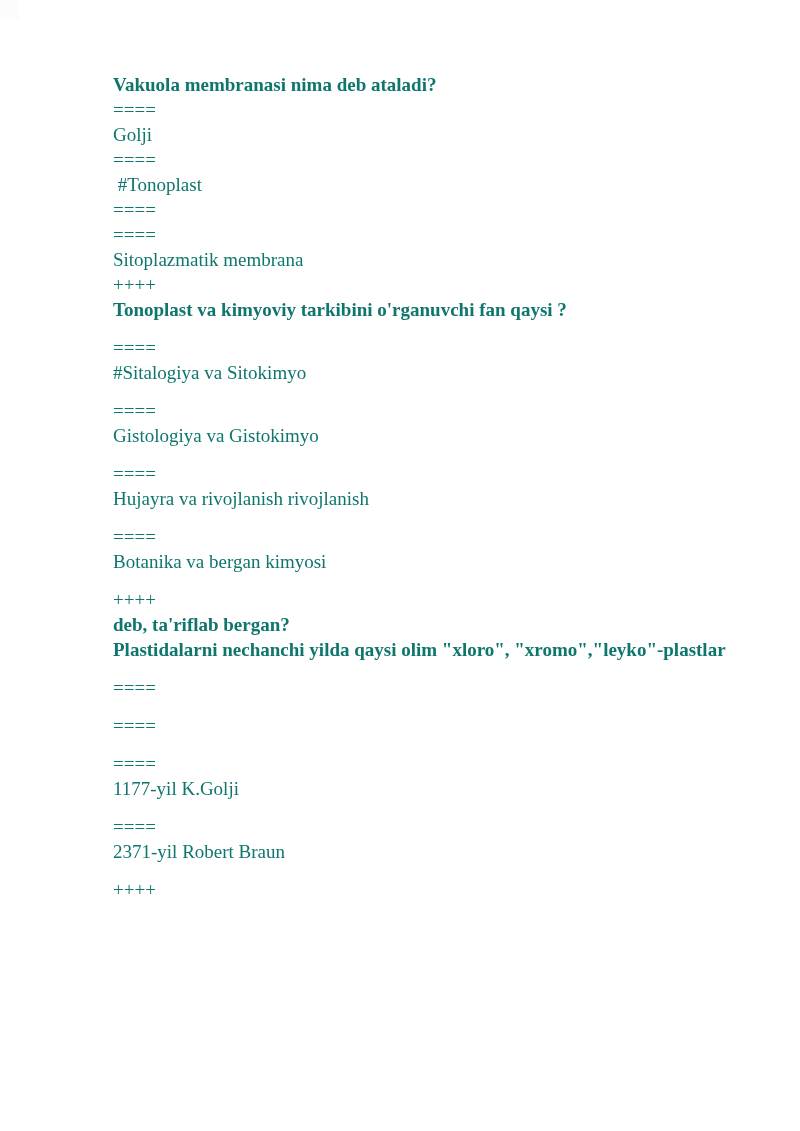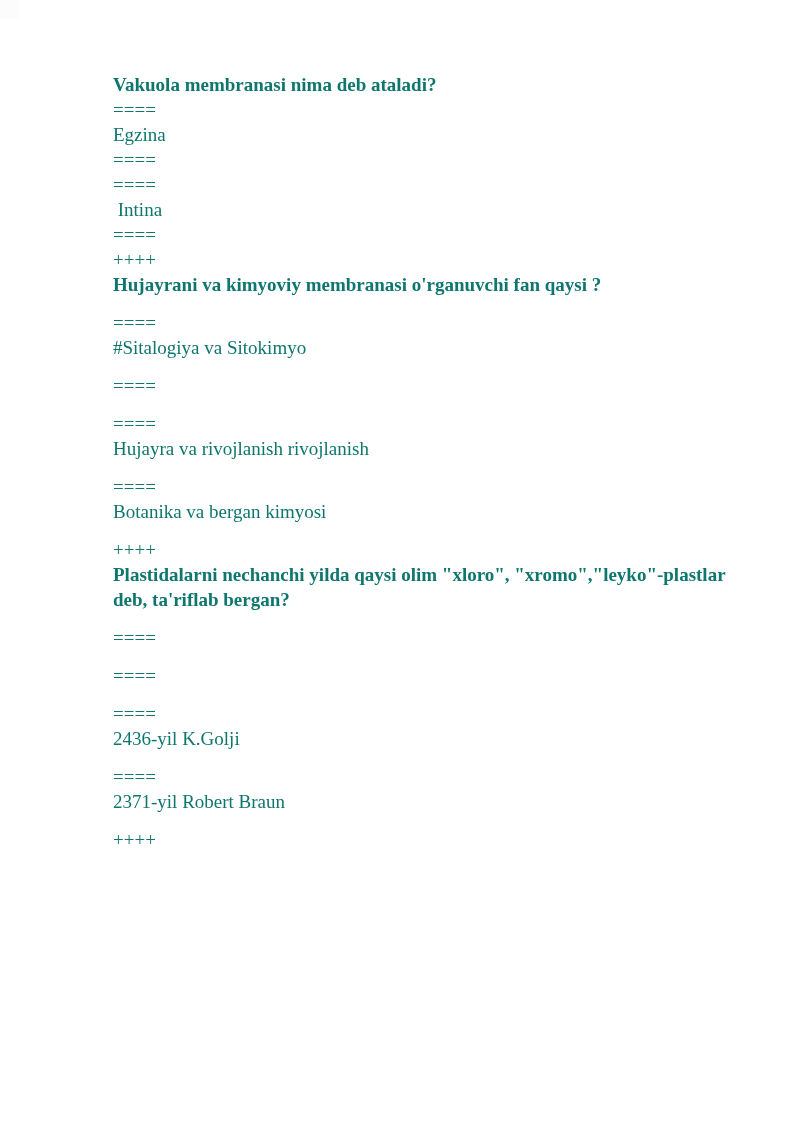--- a/index.html
+++ b/index.html
@@ -42,38 +42,40 @@
   }
 </style>
 </head>
 <body>
 
 <div class="page">
   <div class="corner-artifact"></div>
   <div class="content" id="document-content">
       <div class="line bold">Vakuola membranasi nima deb ataladi?</div>
       <div class="line">====</div>
-      <div class="line">Egzina</div>
+      <div class="line">Golji</div>
+      <div class="line">====</div>
+      <div class="line"> #Tonoplast</div>
       <div class="line">====</div>
       <div class="line">====</div>
-      <div class="line"> Intina</div>
-      <div class="line">====</div>
+      <div class="line">Sitoplazmatik membrana</div>
       <div class="line">++++</div>
-      <div class="line bold">Hujayrani va kimyoviy membranasi o'rganuvchi fan qaysi ?</div>
+      <div class="line bold">Tonoplast va kimyoviy tarkibini o'rganuvchi fan qaysi ?</div>
       <div class="line gap">====</div>
       <div class="line">#Sitalogiya va Sitokimyo</div>
       <div class="line gap">====</div>
+      <div class="line">Gistologiya va Gistokimyo</div>
       <div class="line gap">====</div>
       <div class="line">Hujayra va rivojlanish rivojlanish</div>
       <div class="line gap">====</div>
       <div class="line">Botanika va bergan kimyosi</div>
       <div class="line gap">++++</div>
+      <div class="line bold">deb, ta'riflab bergan?</div>
       <div class="line bold">Plastidalarni nechanchi yilda qaysi olim "xloro", "xromo","leyko"-plastlar</div>
-      <div class="line bold">deb, ta'riflab bergan?</div>
       <div class="line gap">====</div>
       <div class="line gap">====</div>
       <div class="line gap">====</div>
-      <div class="line">2436-yil K.Golji</div>
+      <div class="line">1177-yil K.Golji</div>
       <div class="line gap">====</div>
       <div class="line">2371-yil Robert Braun</div>
       <div class="line gap">++++</div>
     </div>
 </div>
 
 </body></html>

